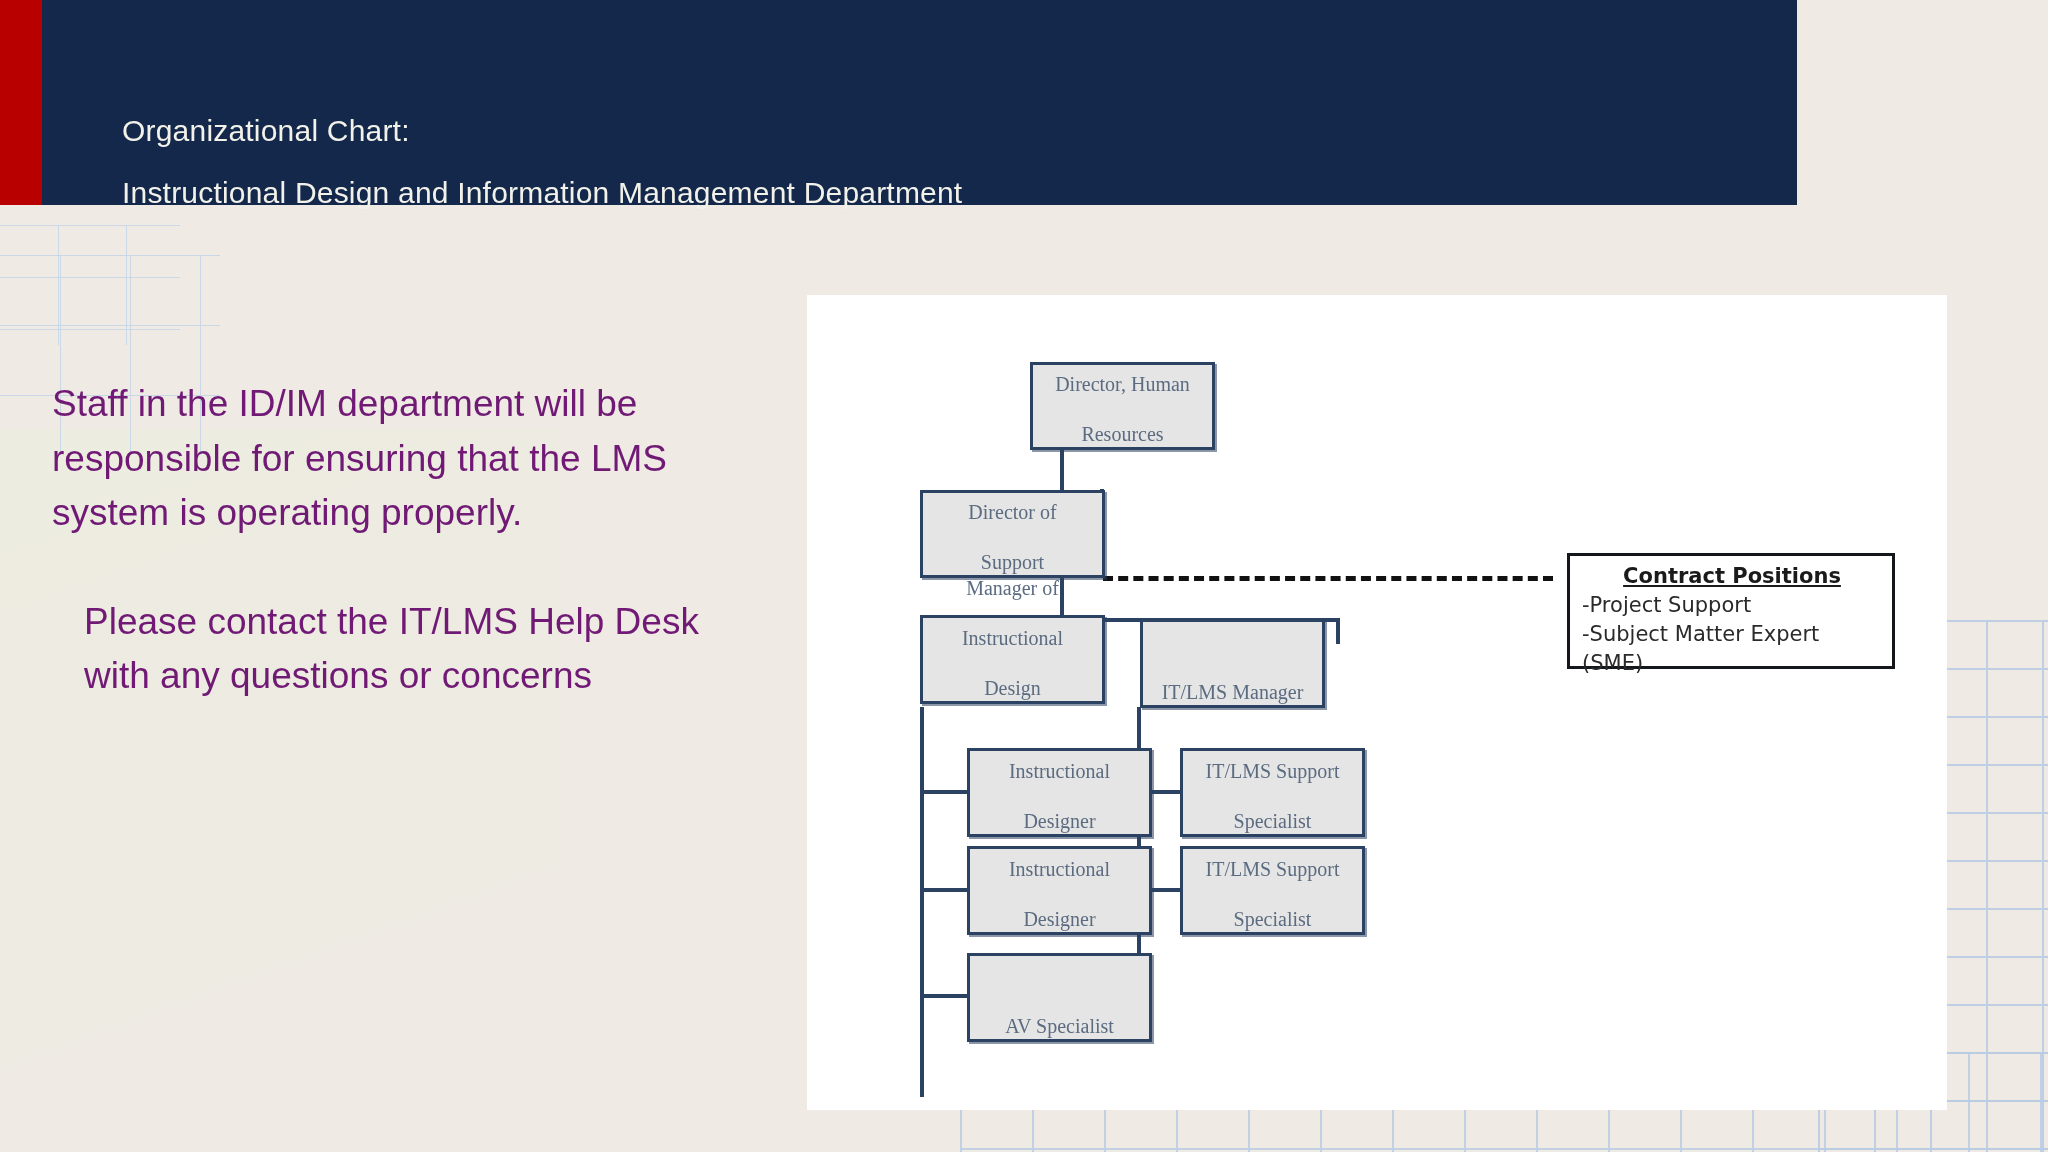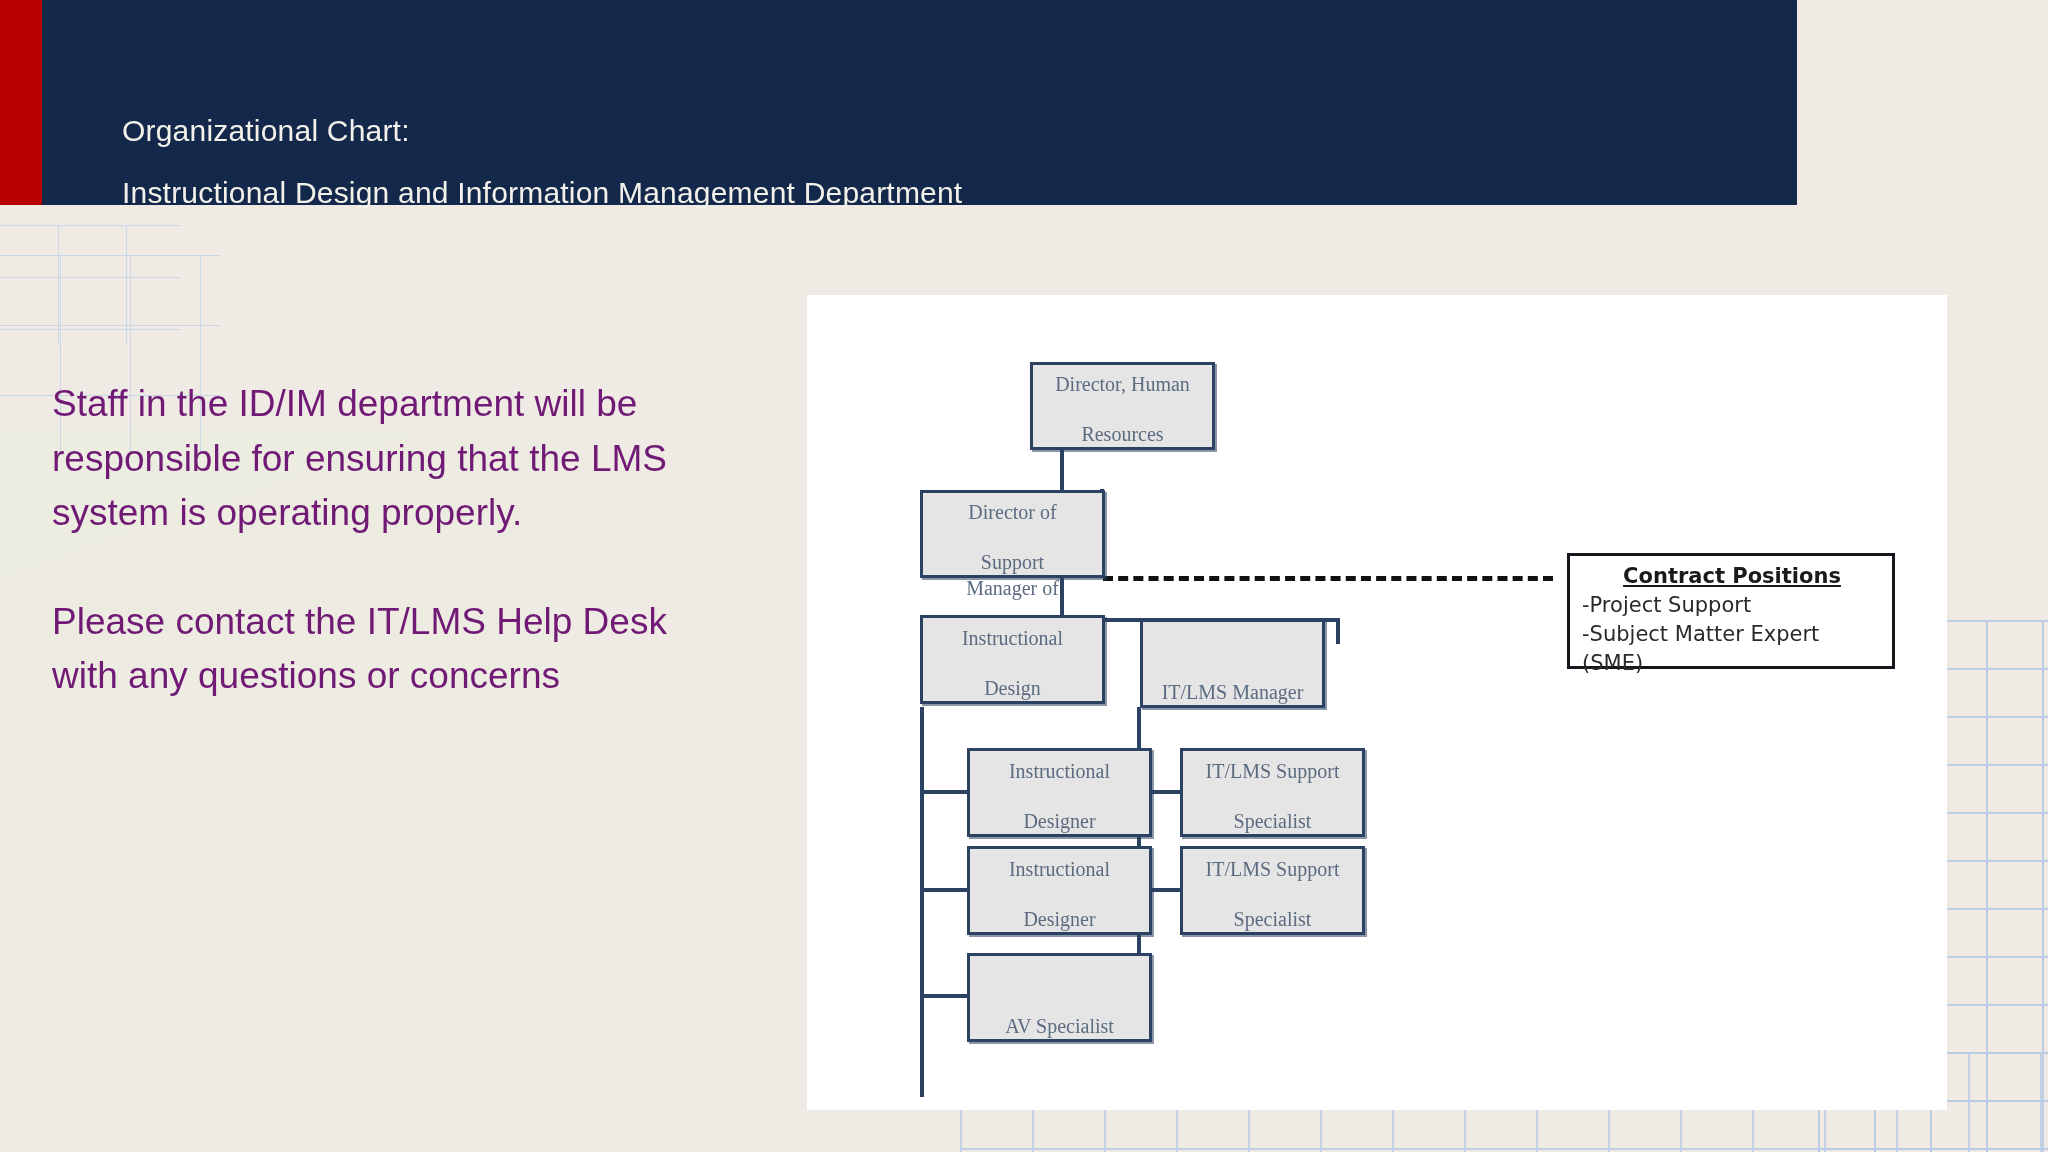--- a/index.html
+++ b/index.html
@@ -122,21 +122,21 @@
     top: 377px;
     width: 700px;
     color: #701a75;
   }
   .body-para {
     font-size: 37px;
     line-height: 54.5px;
     margin: 0 0 54px 0;
     max-width: 660px;
   }
-  .body-para:last-child { margin-bottom: 0; }
+  .body-para:last-child { margin-bottom: 0; margin-left: 32px; }
 
   
   .chart-panel {
     position: absolute;
     left: 807px;
     top: 295px;
     width: 1140px;
     height: 815px;
     background: #ffffff;
   }

